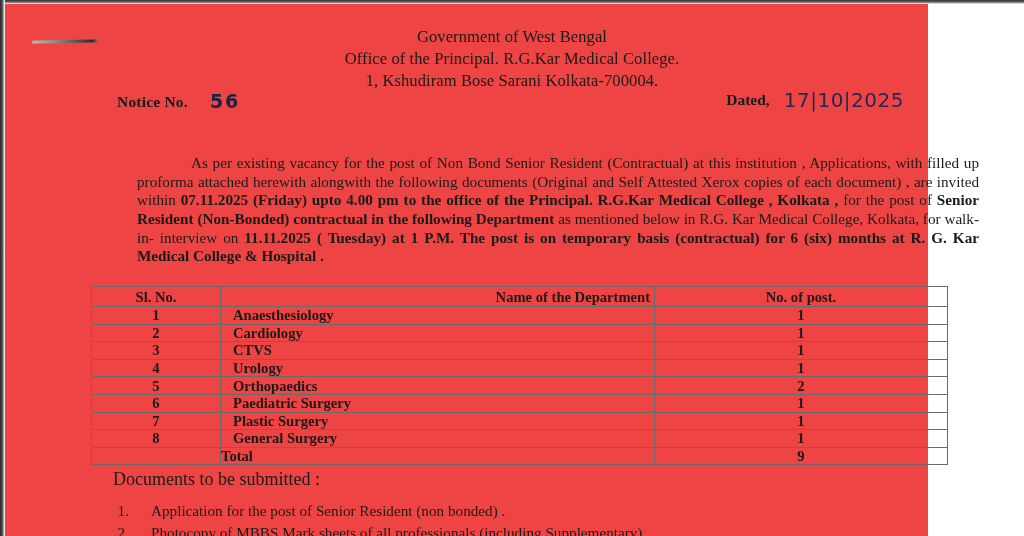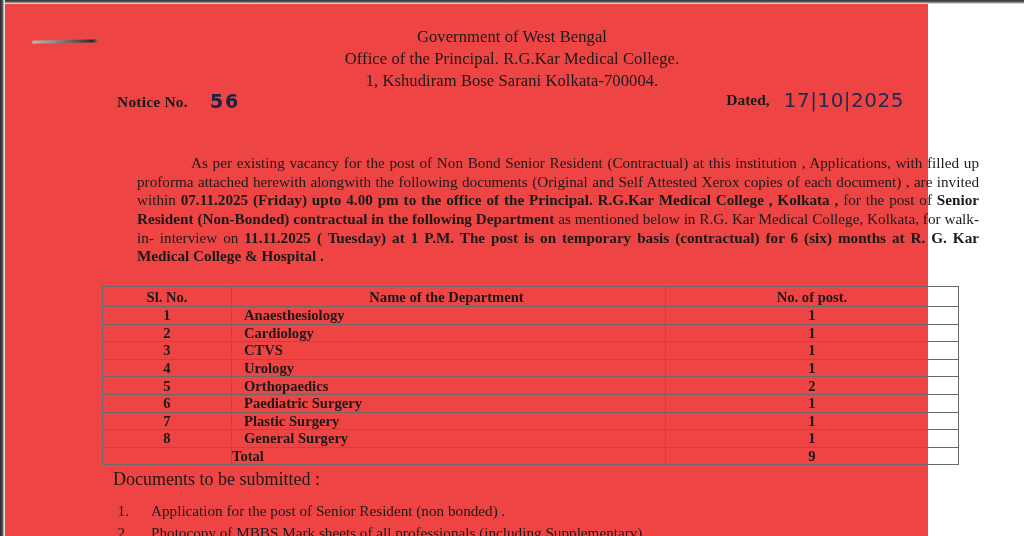--- a/index.html
+++ b/index.html
@@ -118,42 +118,42 @@
     text-align: justify;
     text-justify: inter-word;
     margin-left: 24px;
   }
   .body-text .b { font-weight: bold; }
   .indent { display: inline-block; width: 54px; }
 
   
   .vac-table {
     position: absolute;
-    left: 102px; top: 286px;
+    left: 91px; top: 286px;
     width: 833px;
     border-collapse: collapse;
     table-layout: fixed;
   }
   .vac-table td, .vac-table th {
     border: 1px solid #6a6a6a;
     font-size: 14.6px;
     height: 16.6px;
     padding: 0 4px;
     line-height: 16px;
     font-weight: bold;
   }
   .vac-table .c-sl    { width: 120px; text-align: center; }
   .vac-table .c-dept  { width: 429px; text-align: left; padding-left: 12px; }
   .vac-table .c-post  { width: 284px; text-align: center; }
   .vac-table thead th {
     text-align: center;
     font-weight: bold;
     height: 19px;
   }
-  .vac-table thead .c-dept { text-align: center; padding-left: 0; }
+  .vac-table thead .c-dept { text-align: right; padding-left: 0; }
   .vac-table .total-label {
     text-align: left;
     font-weight: bold;
     padding-left: 0;
   }
   .vac-table .blank-cell { }
 
   
   .docs-heading {
     position: absolute;

